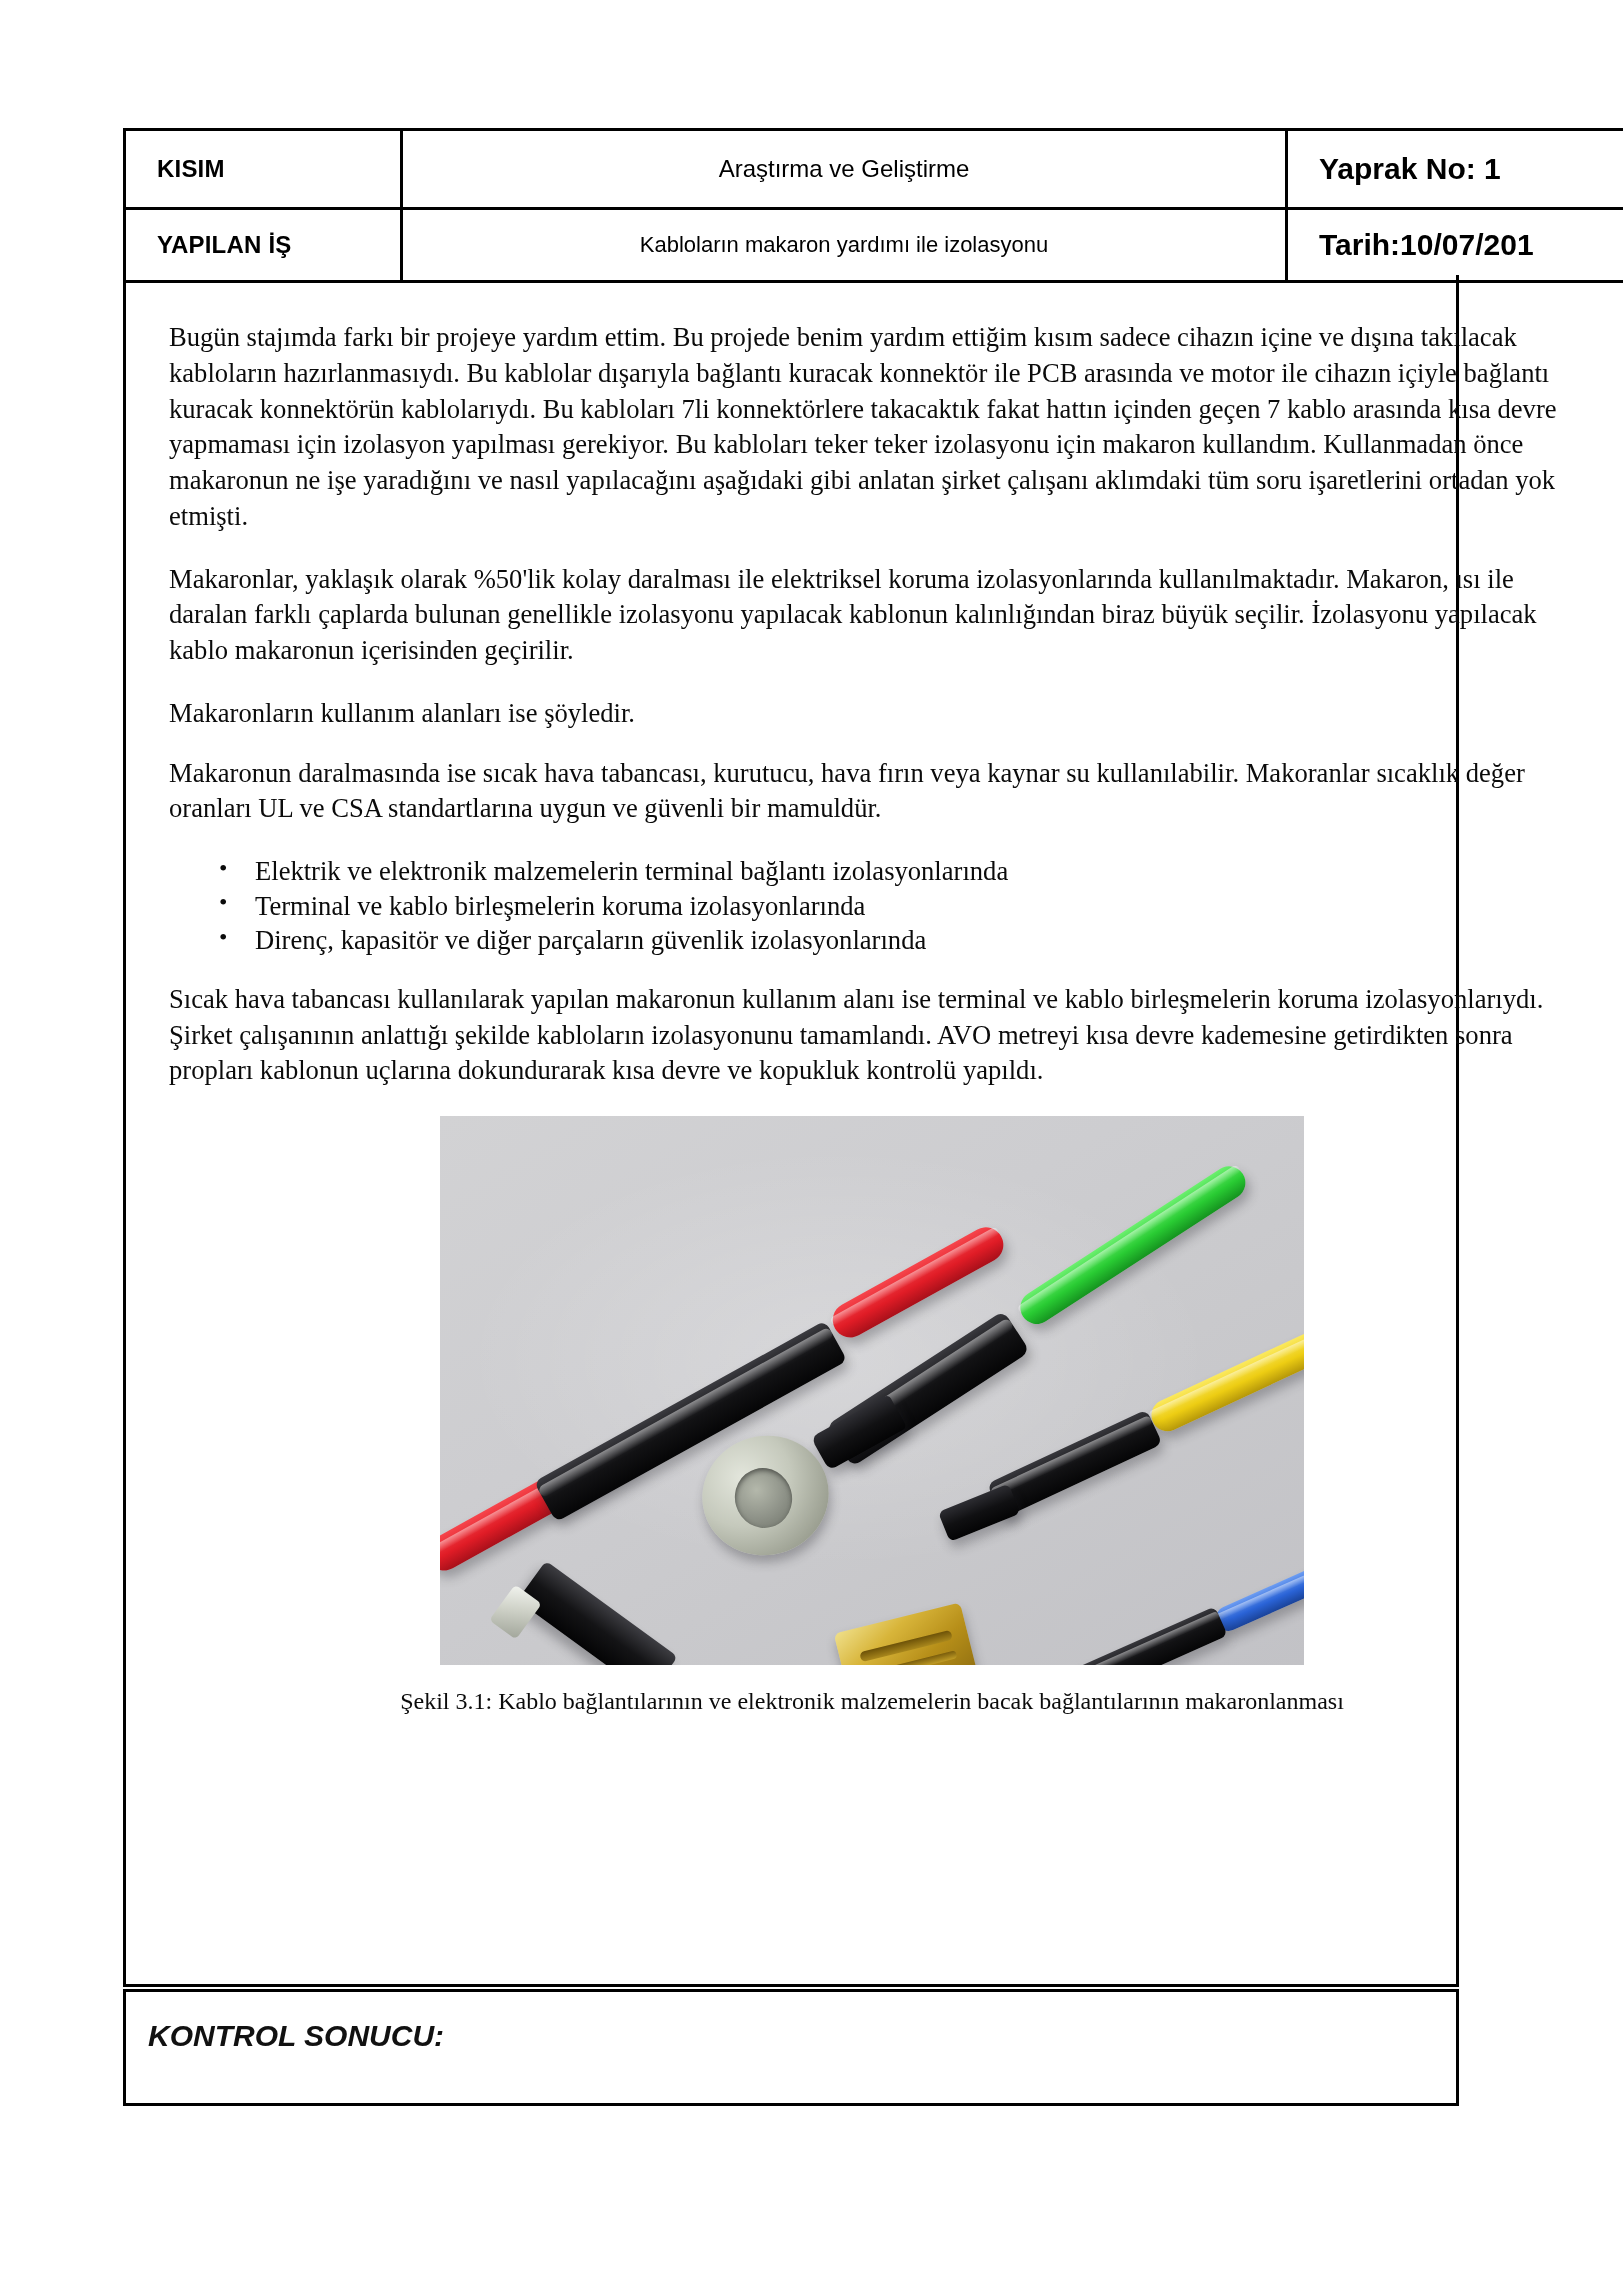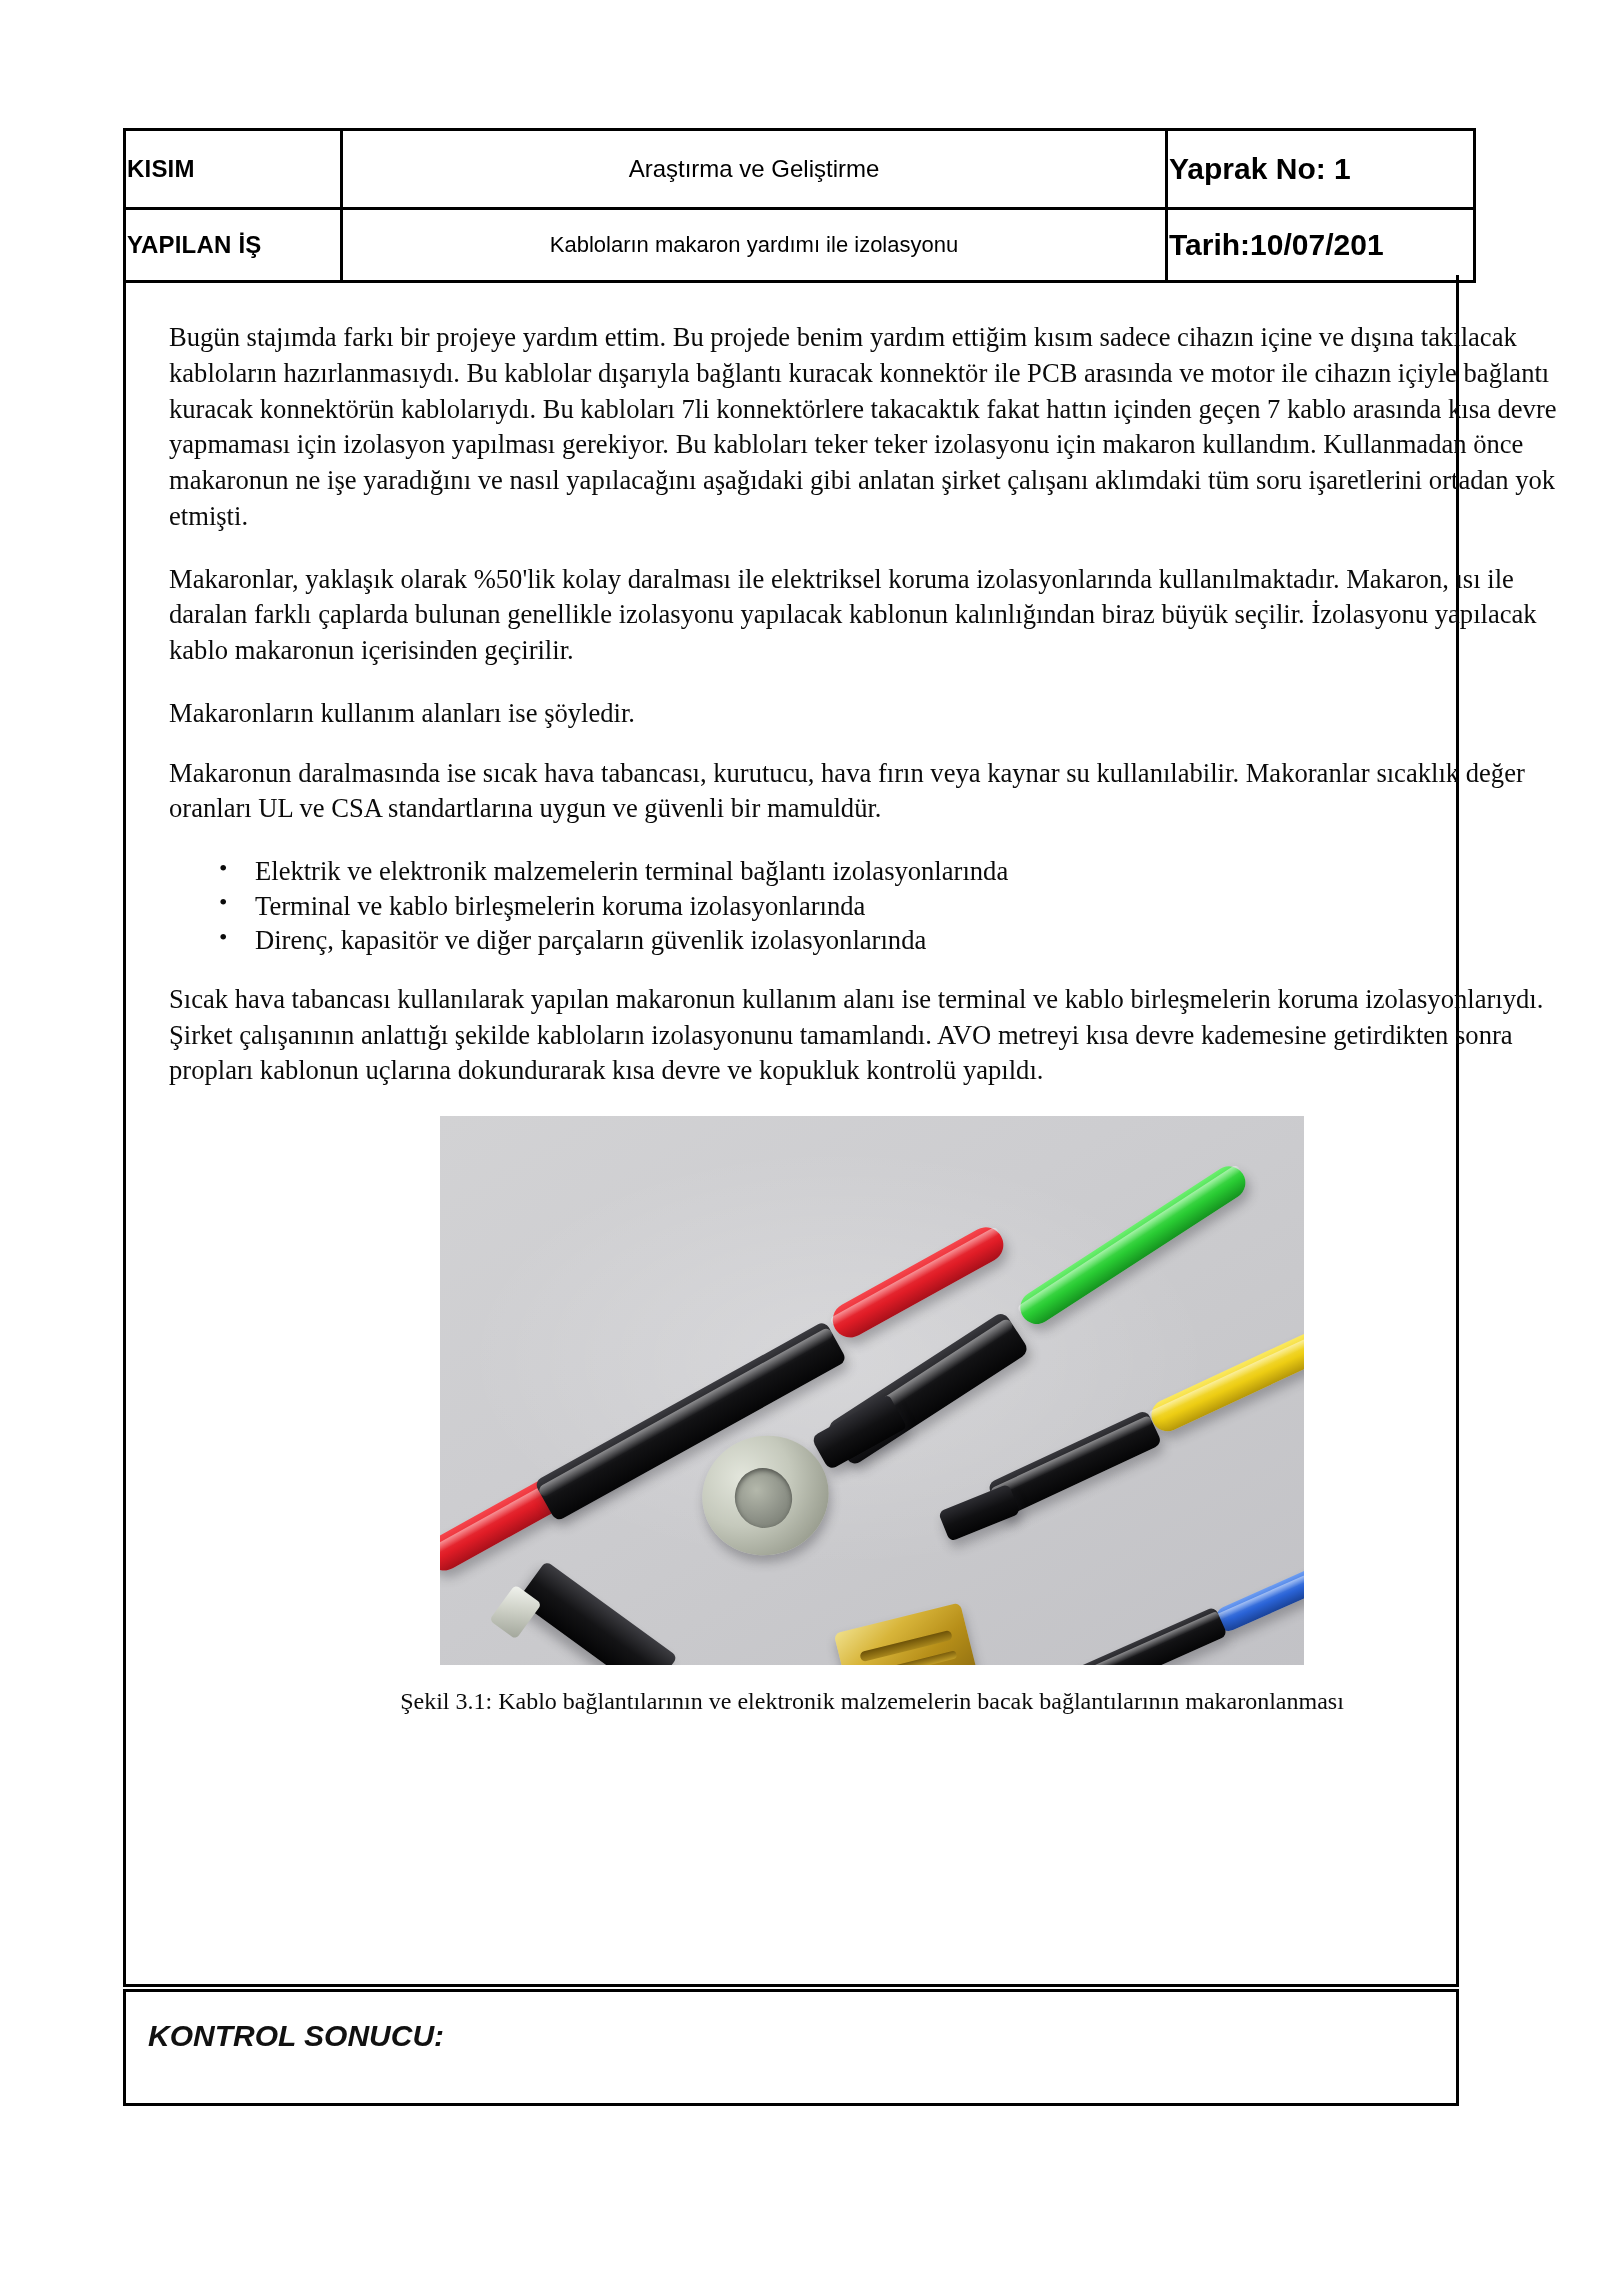--- a/index.html
+++ b/index.html
@@ -29,21 +29,21 @@
   .hdr-table {
     position: absolute;
     left: 0;
     top: 0;
     width: 1336px;
     border-collapse: collapse;
     table-layout: fixed;
   }
   .hdr-table td {
     border: 3.2px solid #000;
-    padding: 0 1px;
+    padding: 0 31px;
     vertical-align: middle;
     font-family: "Liberation Sans", "DejaVu Sans", sans-serif;
   }
   .c-label {
     width: 212px;
     font-weight: bold;
     font-size: 24px;
     letter-spacing: 0.2px;
   }
   .c-mid {

